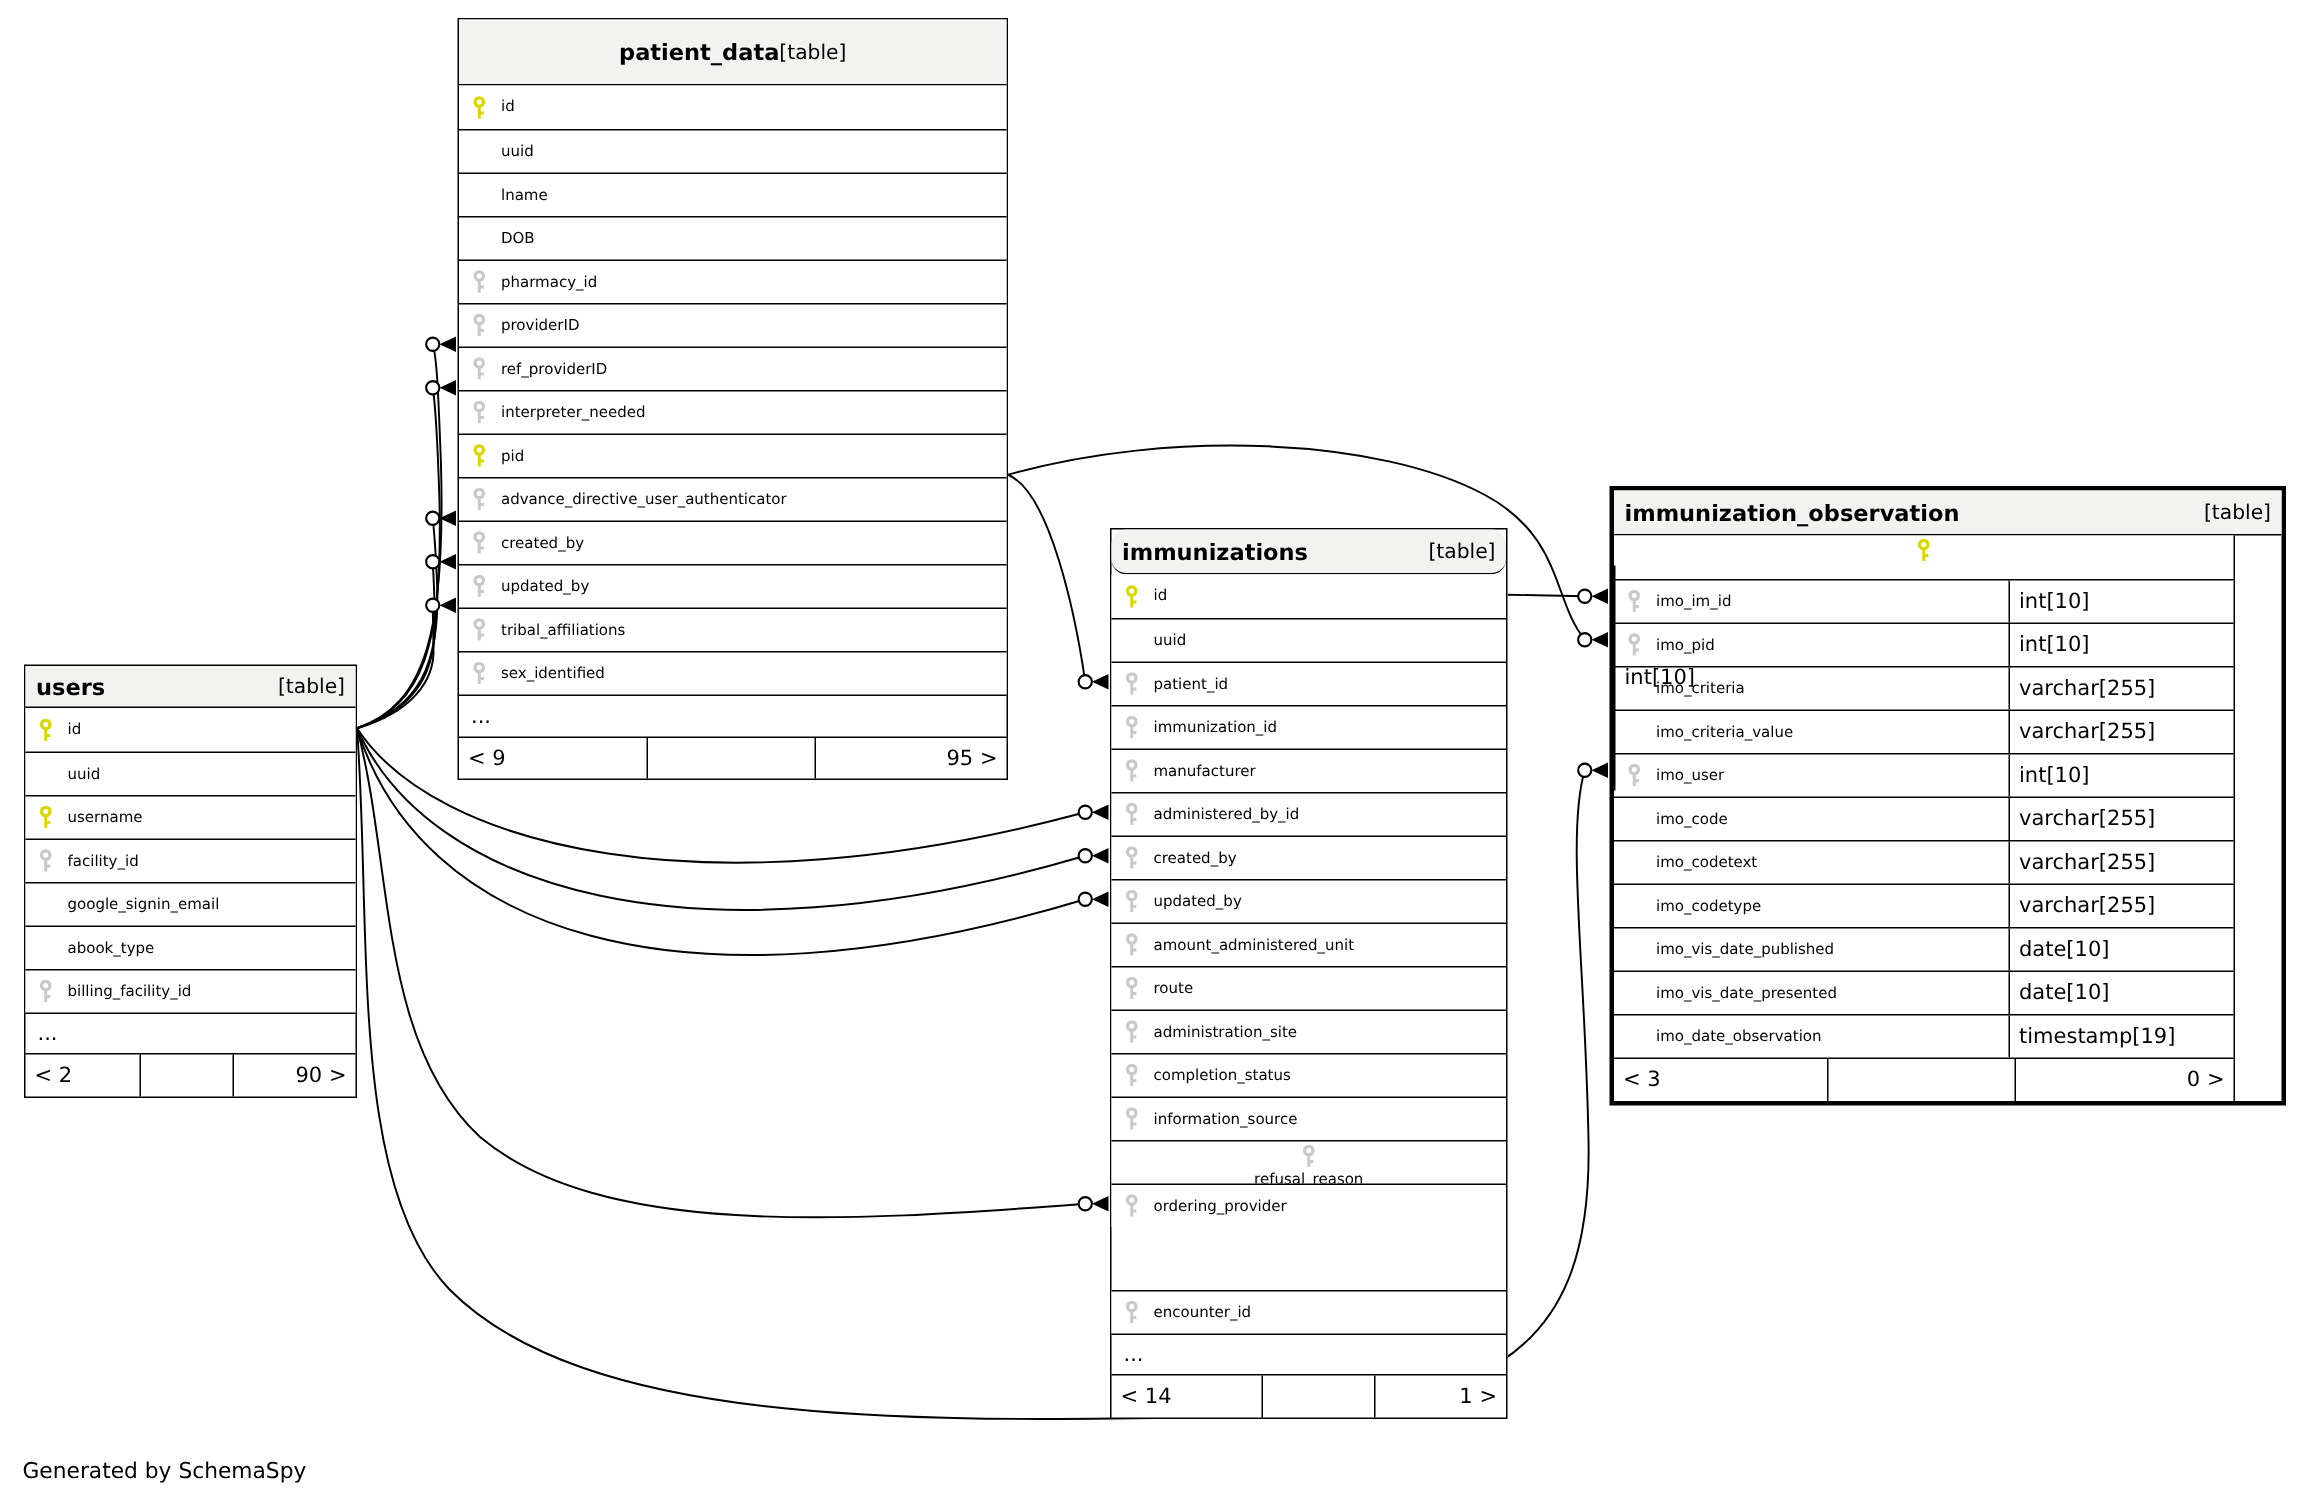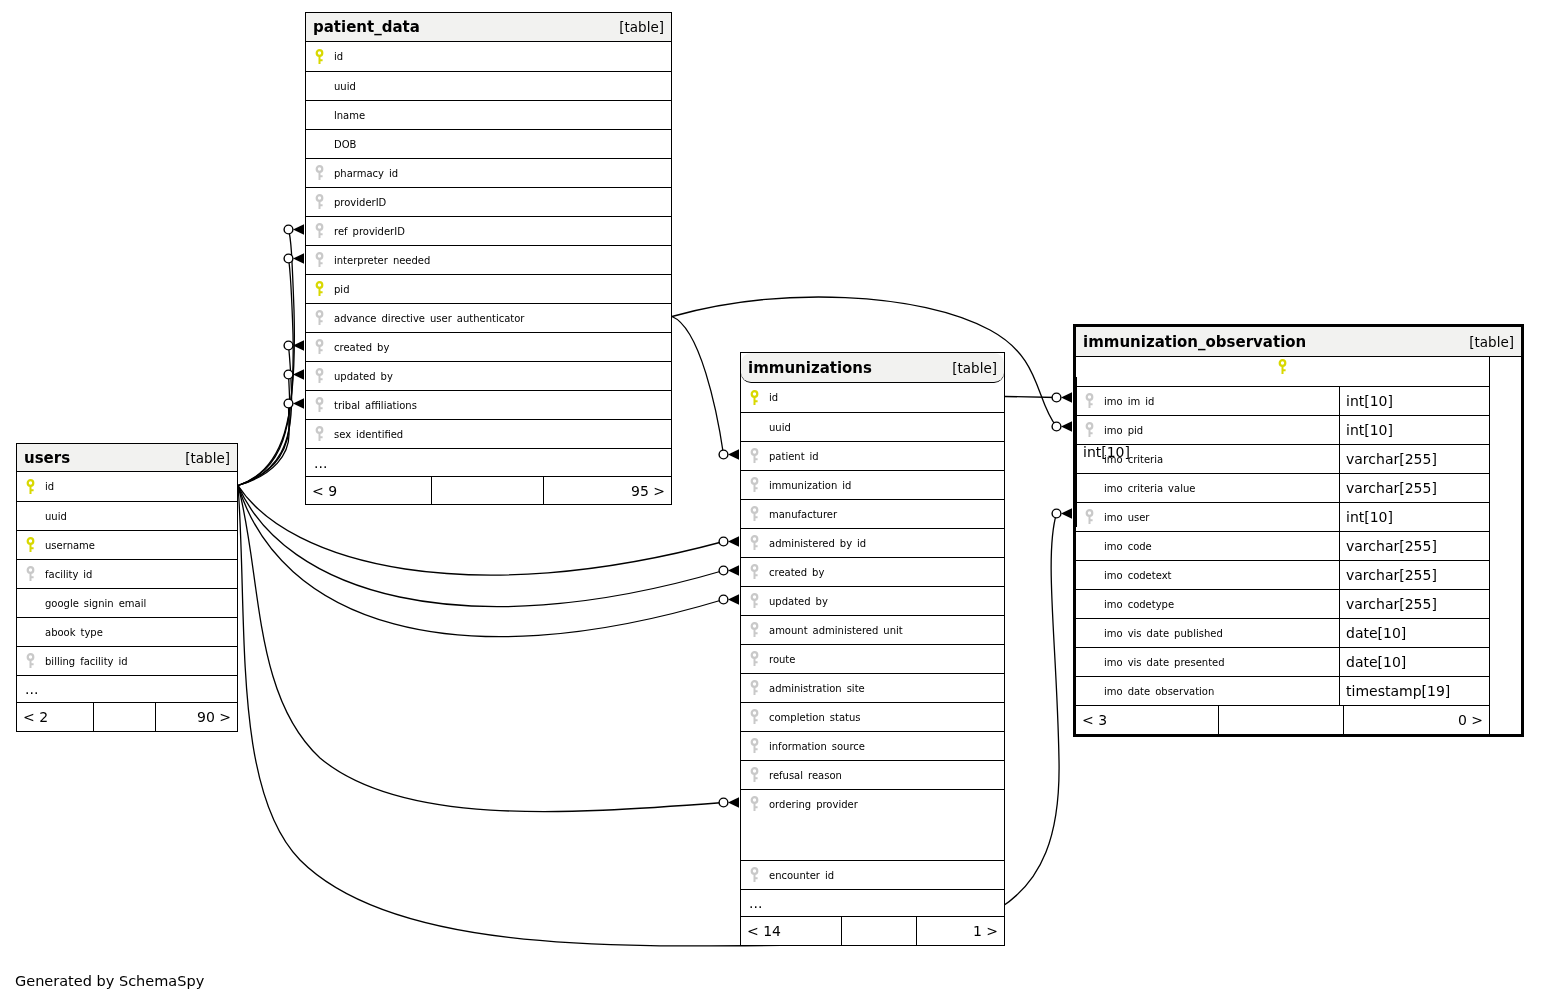--- a/index.html
+++ b/index.html
@@ -160,21 +160,21 @@
           <div class="ell" style="height: 27px;">...</div>
           <div class="ftr" style="height: 29px;">
             <div class="fc" style="width: 76px;">&lt; 2</div>
             <div class="fc mid" style="width: 62px;"></div>
             <div class="fc right" style="flex: 1 1 0%;">90 &gt;</div>
           </div>
         </div>
       </div>
     </div>
     <div class="tbl" style="left: 305px; top: 12px; width: 367px;">
-      <div class="hdr" style="height: 29px; background: rgb(242, 242, 240);">
+      <div class="hdr" style="height: 44px; background: rgb(242, 242, 240); justify-content: center;">
         <span class="tname">patient_data</span>
         <span class="badge">[table]</span>
       </div>
       <div class="bodywrap">
         <div class="main">
           <div class="row" style="height: 29px;">
             <span class="keyspot">
               <svg width="11" height="16" viewBox="0 0 11 16">
                 <circle cx="5.5" cy="4" r="2.8" fill="none" stroke="#d8d800" stroke-width="2.2"></circle>
                 <path d="M5.5 6.8 L5.5 15 M5.5 11.3 L8.6 11.3" stroke="#d8d800" stroke-width="2" fill="none"></path>
@@ -405,21 +405,21 @@
           </div>
           <div class="row bt" style="height: 29px;">
             <span class="keyspot">
               <svg width="11" height="16" viewBox="0 0 11 16">
                 <circle cx="5.5" cy="4" r="2.8" fill="none" stroke="#c9c9c9" stroke-width="2.2"></circle>
                 <path d="M5.5 6.8 L5.5 15 M5.5 11.3 L8.6 11.3" stroke="#c9c9c9" stroke-width="2" fill="none"></path>
               </svg>
             </span>
             <span class="cname">information_source</span>
           </div>
-          <div class="row bt" style="height: 29px;">
+          <div class="row bt" style="height: 29px; flex-direction: column;">
             <span class="keyspot">
               <svg width="11" height="16" viewBox="0 0 11 16">
                 <circle cx="5.5" cy="4" r="2.8" fill="none" stroke="#c9c9c9" stroke-width="2.2"></circle>
                 <path d="M5.5 6.8 L5.5 15 M5.5 11.3 L8.6 11.3" stroke="#c9c9c9" stroke-width="2" fill="none"></path>
               </svg>
             </span>
             <span class="cname">refusal_reason</span>
           </div>
           <div class="row bt" style="height: 29px;">
             <span class="keyspot">

